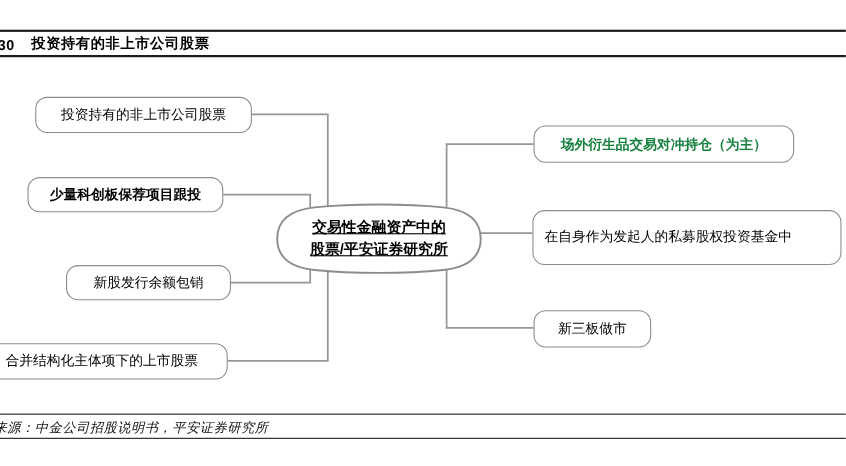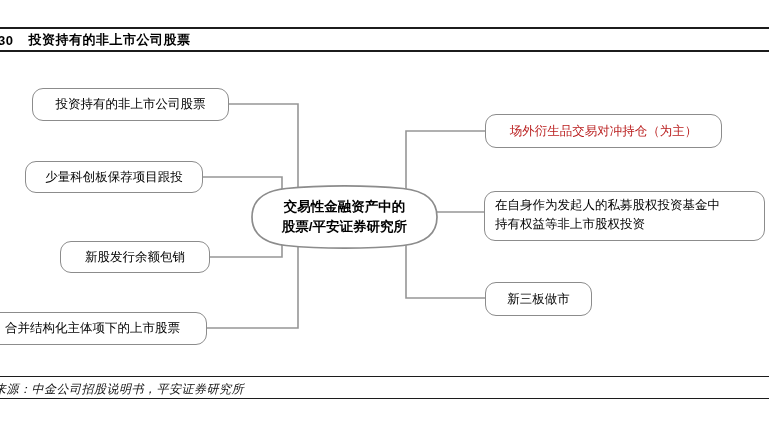--- a/index.html
+++ b/index.html
@@ -25,26 +25,27 @@
     border:1.5px solid #8c8c8c; border-radius:11px;
     display:flex; align-items:center; justify-content:center;
     font-size:12.5px; color:#000; text-align:center;
     line-height:1.2; white-space:nowrap;
   }
   .mnode.multiline {
     white-space:normal; text-align:left;
     justify-content:flex-start; padding:4px 10px;
     line-height:1.5;
   }
-  .mnode.highlight { color:#b91c1c; font-weight:normal;text-align:right; }
+  .mnode.highlight { color:#15803d; font-weight:bold;text-align:right; }
   .center-label {
     position:absolute; left:252px; top:186px; width:185px; height:62px;
     display:flex; flex-direction:column; align-items:center; justify-content:center;
     font-weight:bold; font-size:13.5px; line-height:1.45; color:#000;
     text-align:center;
+    text-decoration:underline;
   }
   .footer-source {
     position:absolute; top:381px; left:-6px; width:775px;
     font-family:"Liberation Serif", serif; font-style:italic;
     font-size:12px; color:#111; letter-spacing:0.5px;
   }
 </style>
 </head>
 <body>
 
@@ -74,32 +75,31 @@
              C369 249 320 249 286 245.5 C263 243 252 233 252 217 Z" fill="#ffffff" stroke="#8c8c8c" stroke-width="1.7"></path>
   </svg>
 
   <div class="center-label">
     <span>交易性金融资产中的</span>
     <span>股票/平安证券研究所</span>
   </div>
 
   <div class="mnode" style="left:12px; top:88px; width:197px; height:33px;margin-left:20px;">投资持有的非上市公司股票</div>
 
-  <div class="mnode" style="left:25px; top:161px; width:178px; height:32px;">少量科创板保荐项目跟投</div>
+  <div class="mnode" style="left:25px; top:161px; width:178px; height:32px;font-weight:bold;">少量科创板保荐项目跟投</div>
 
   <div class="mnode" style="left:60px; top:241px; width:150px; height:32px;text-align:center;">新股发行余额包销</div>
 
   <div class="mnode" style="left:-22px; top:312px; width:229px; height:33px;">合并结构化主体项下的上市股票</div>
 
   <div class="mnode highlight" style="left:485px; top:114px; width:237px; height:34px;">场外衍生品交易对冲持仓（为主）</div>
 
   <div class="mnode multiline" style="left:484px; top:191px; width:281px; height:50px;font-family:Liberation Mono, monospace;">
     <span>
       <span>在自身作为发起人的私募股权投资基金中</span><br>
-      <span>持有权益等非上市股权投资</span>
     </span>
   </div>
 
   <div class="mnode" style="left:485px; top:282px; width:107px; height:34px;text-align:right;">新三板做市</div>
 
   <div class="rule thin" style="top:376px;"></div>
   <div class="footer-source">来源：中金公司招股说明书，平安证券研究所</div>
   <div class="rule thin" style="top:398px;"></div>
 
 </div>

